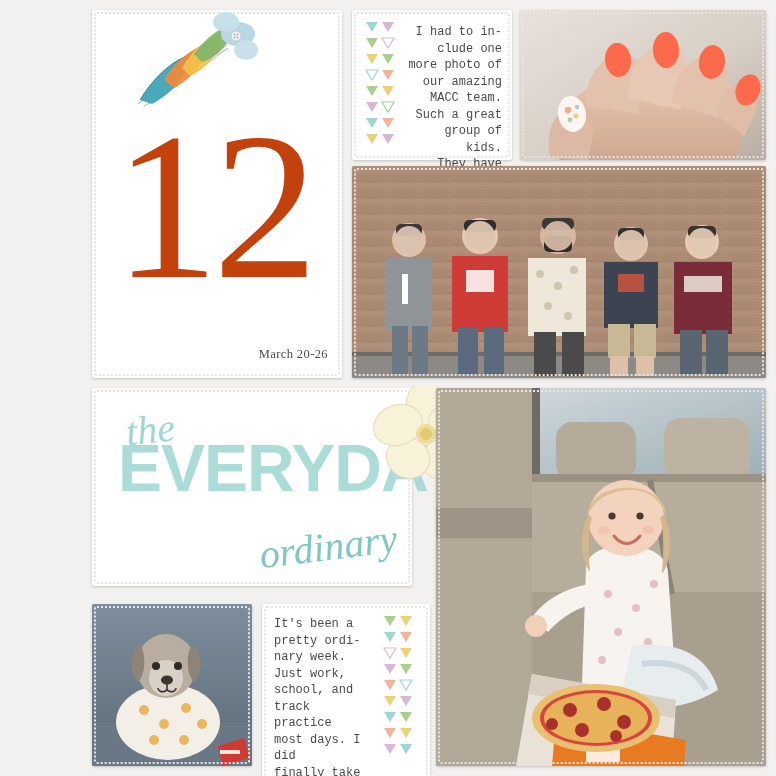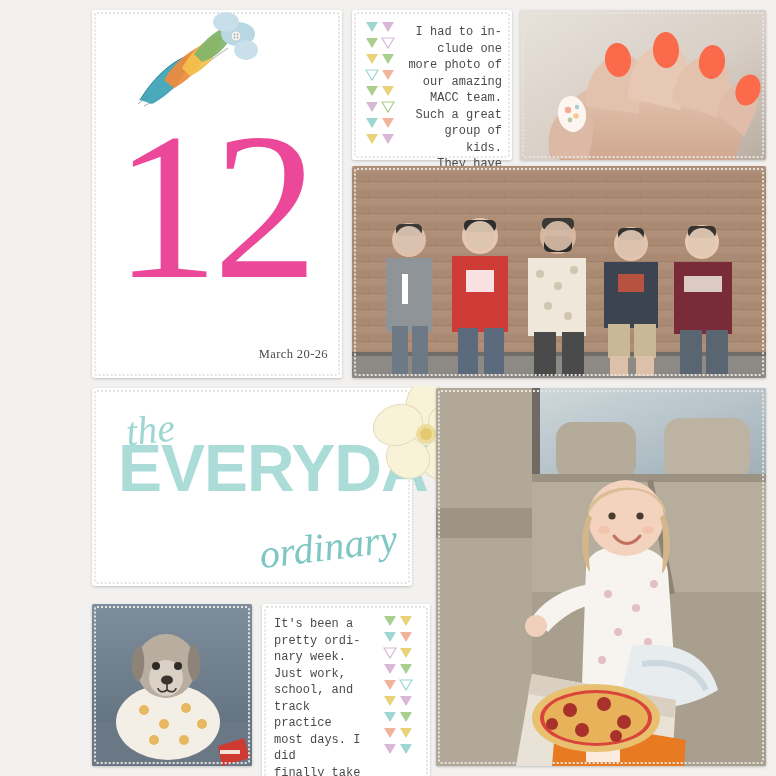--- a/index.html
+++ b/index.html
@@ -44,21 +44,21 @@
 
   
   #card-twelve { left: 92px; top: 10px; width: 250px; height: 368px; border-radius: 2px; }
   #twelve-number {
     position: absolute;
     left: 0; right: 8px; top: 96px;
     text-align: center;
     font-family: "Liberation Serif", serif;
     font-size: 210px;
     line-height: 200px;
-    color: #ec4899;
+    color: #c2410c;
     letter-spacing: -6px;
     font-weight: 400;
   }
   #twelve-date {
     position: absolute;
     right: 14px;
     bottom: 16px;
     font-family: Liberation Serif, serif;
     font-size: 12.5px;
     color: #4b4b4b;

